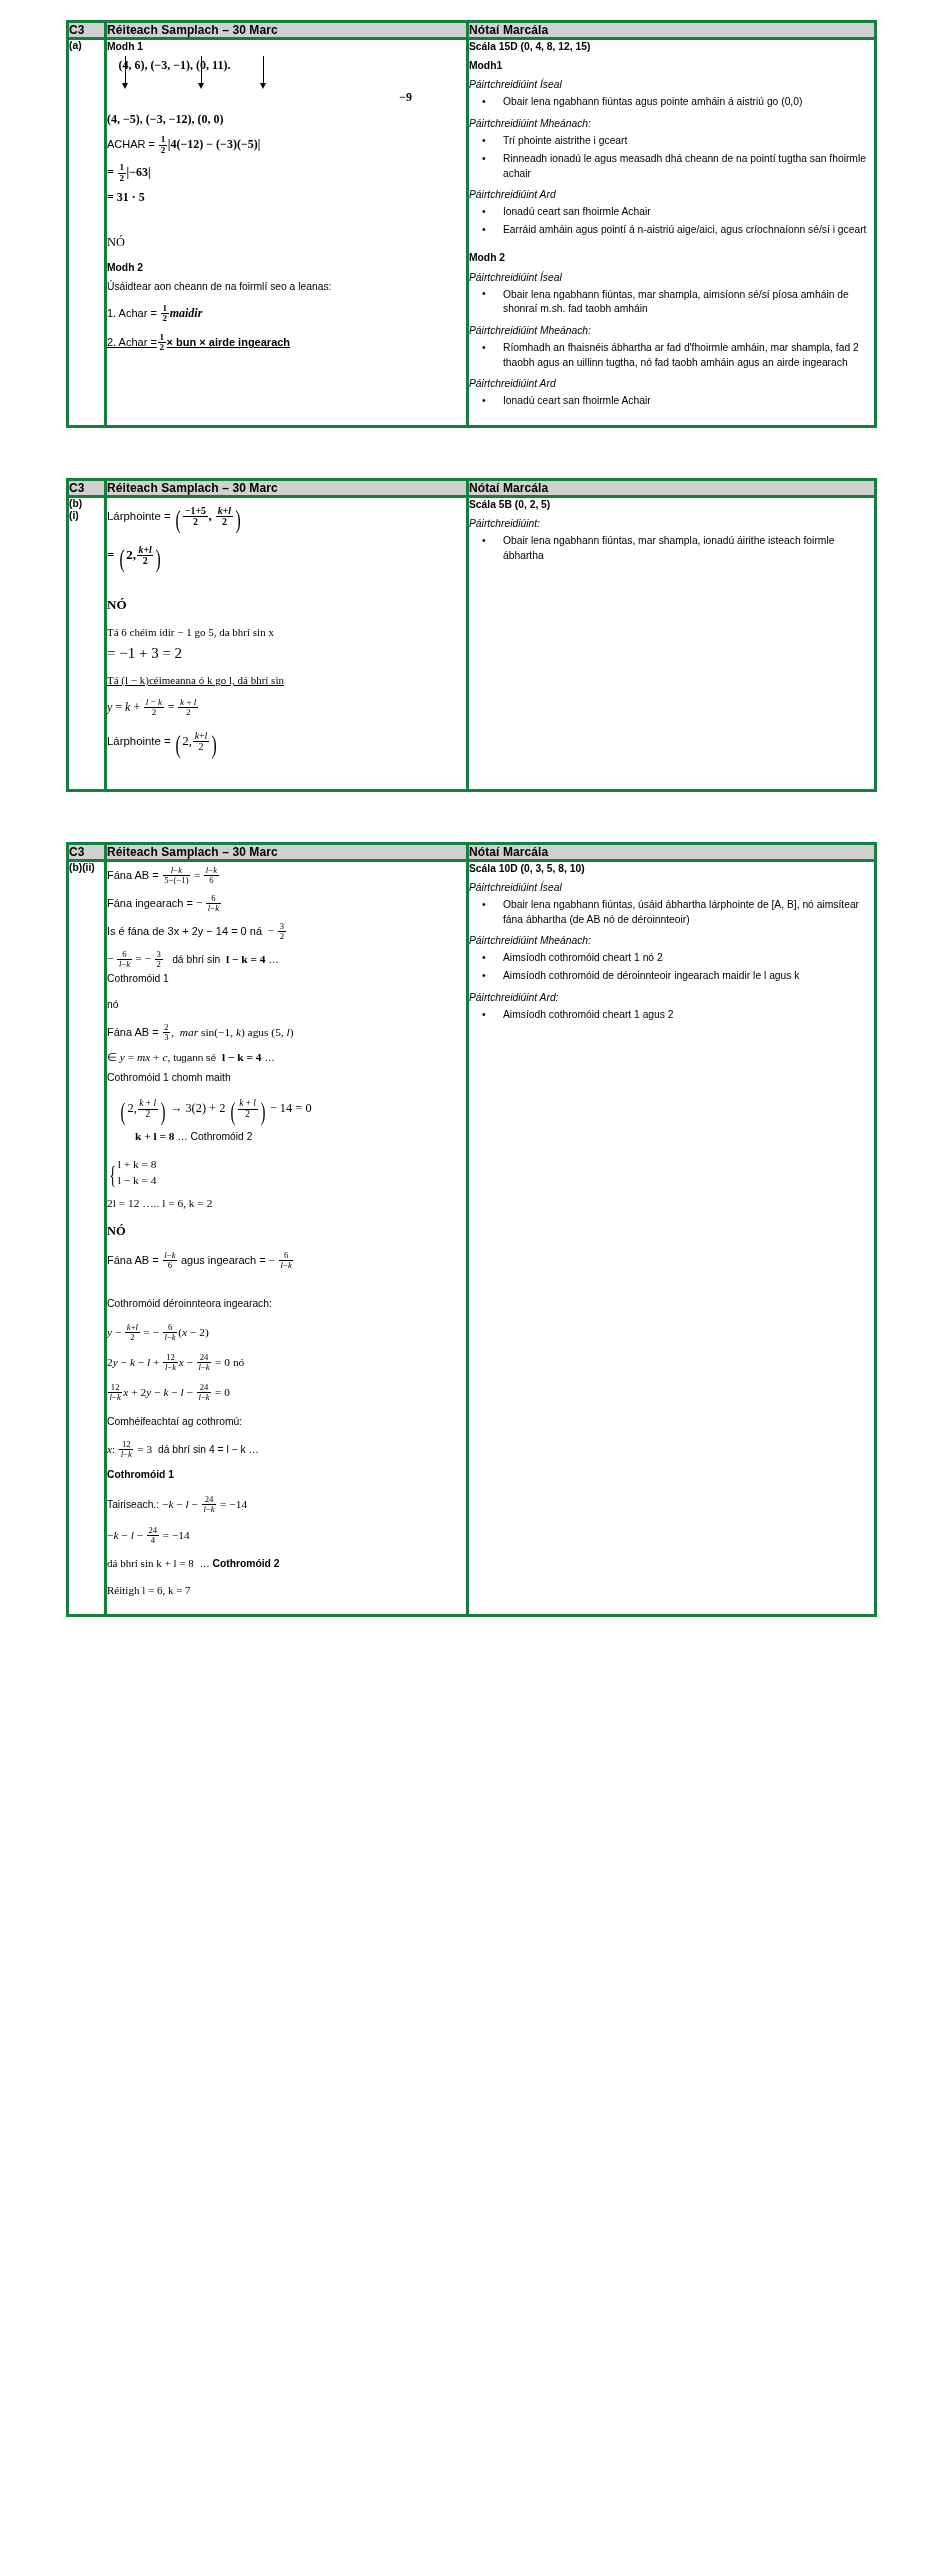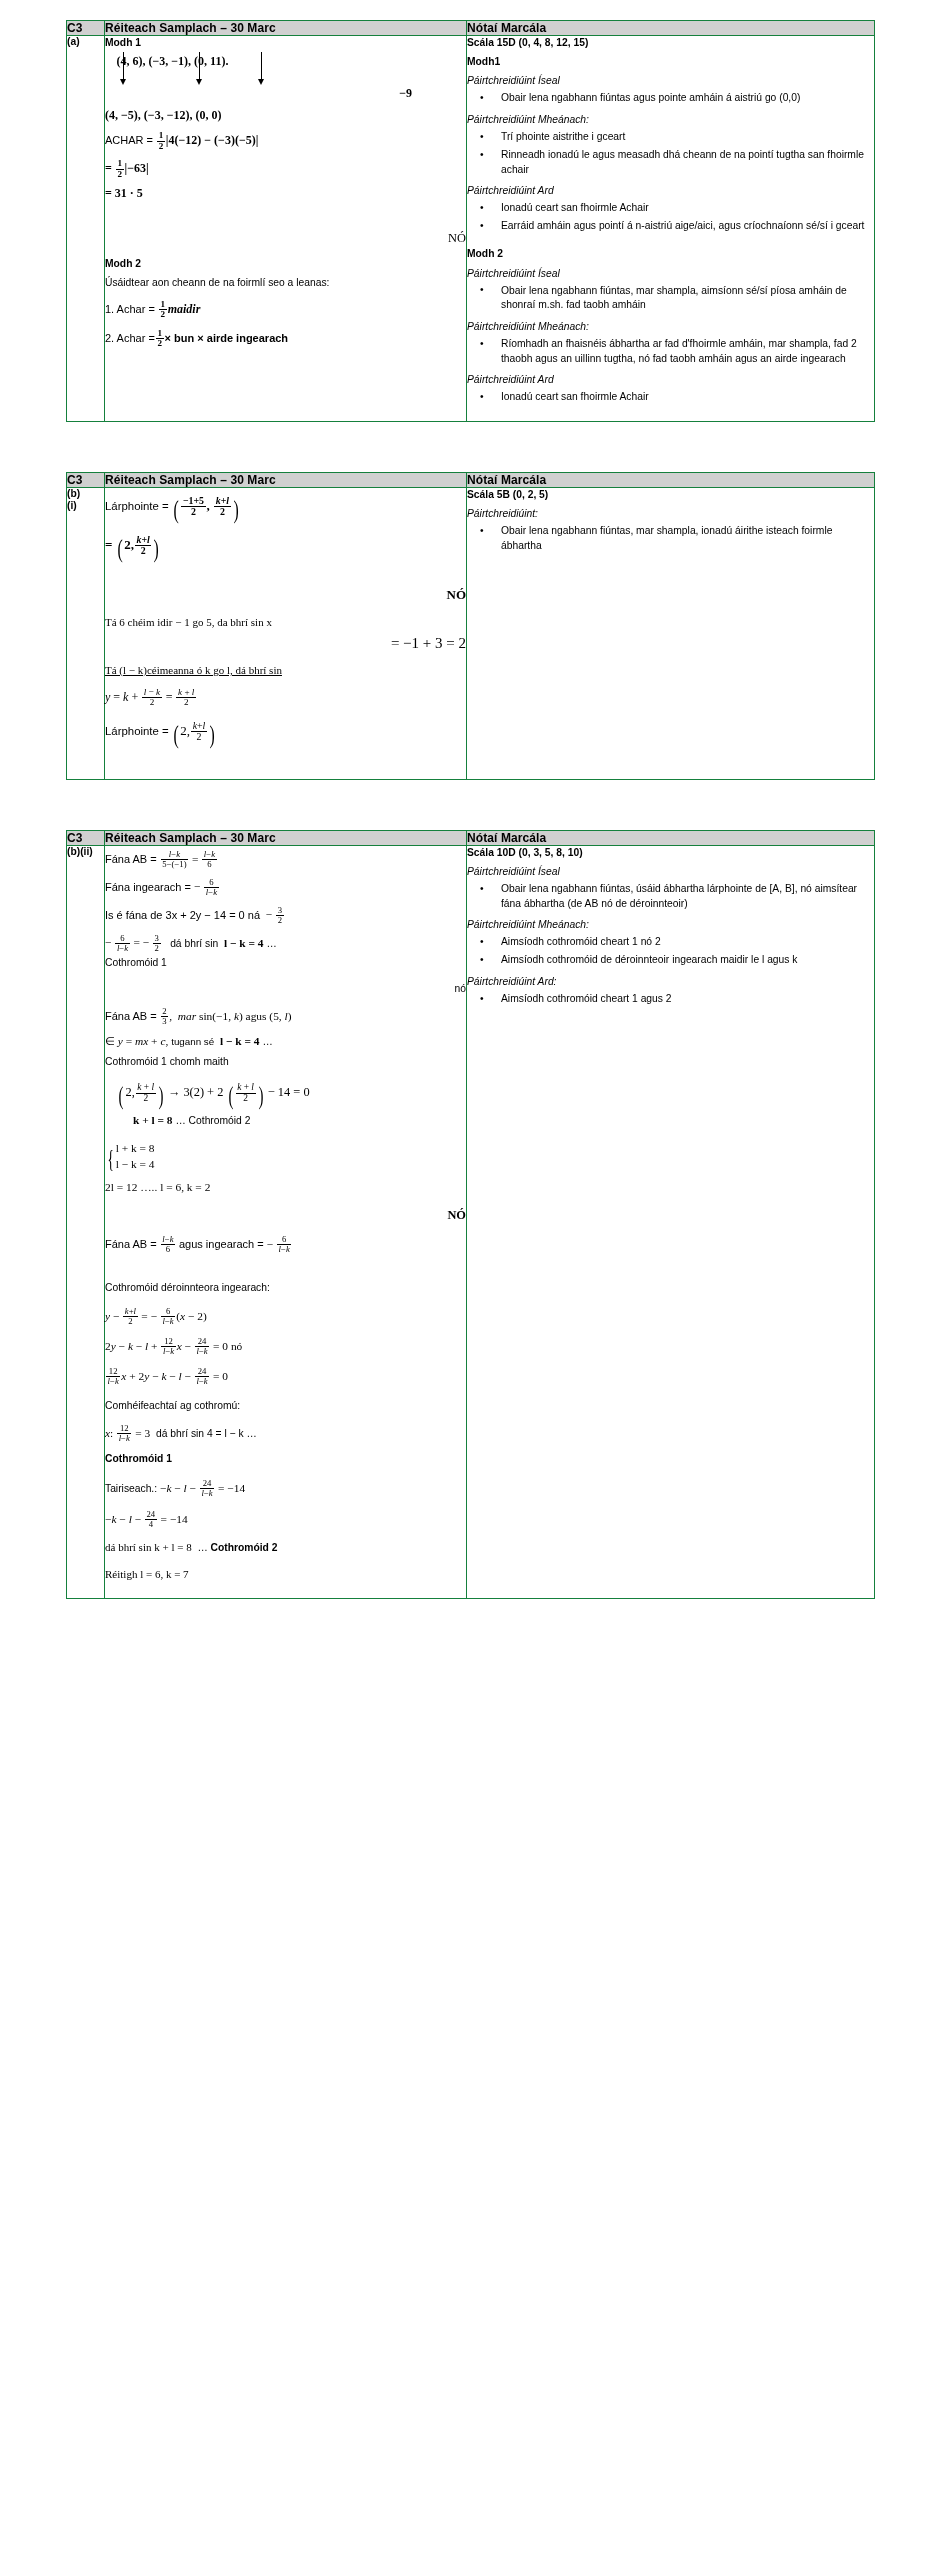--- a/index.html
+++ b/index.html
@@ -18,21 +18,21 @@
     padding: 19.7px 66px 10.3px 66px;
   }
   table.ms {
     width: 100%;
     border-collapse: collapse;
     table-layout: fixed;
     margin-bottom: 50px;
     border: 1px solid #000;
   }
   table.ms td, table.ms th {
-    border: 1px solid #15803d;
+    border: 3px solid #15803d;
     vertical-align: top;
     padding: 0;
   }
   col.c-label  { width: 38px; }
   col.c-sol    { width: 362px; }
   col.c-notes  { width: 408px; }
 
   thead th {
     background: #d0d0d0;
     font-weight: bold;
@@ -54,21 +54,21 @@
   }
   td.notes { padding-left: 9.3px; }
 
   
   .b    { font-weight: bold; }
   .hdr  { font-weight: bold; margin: 0 0 4.7px 0; }
   .hdr2 { font-weight: bold; margin: 13.5px 0 4.7px 0; }
   .sub  { font-style: italic; margin: 7.2px 0 2.6px 0; }
   .sub0 { font-style: italic; margin: 1px 0 2.6px 0; }
   .para { margin: 3.6px 0; }
-  .center { text-align: right; }
+  .center { text-align: left; }
   .spacer-lg { height: 22px; }
   .spacer-md { height: 11.4px; }
 
   ul.bul {
     margin: 1px 0 2.1px 0;
     padding-left: 34px;
     list-style: none;
   }
   ul.bul > li {
     position: relative;
@@ -202,21 +202,21 @@
           <div class="math center" style="font-size:12.4px;">NÓ</div>
           <div class="spacer-md"></div>
 
           <div class="hdr">Modh 2</div>
           <div class="para">Úsáidtear aon cheann de na foirmlí seo a leanas:</div>
 
           <div style="margin-top:9.3px;">
             <span class="mathsans">1. Achar = </span><span class="math mb"><span class="frac"><span class="num">1</span><span class="den">2</span></span></span><span class="mbi" style="font-size:12px;">maidir</span>
           </div>
 
-          <div style="margin-top:9.3px;">
+          <div style="margin-top:9.3px;text-decoration:underline;">
             <span class="mathsans">2. Achar =</span><span class="math mb"><span class="frac"><span class="num">1</span><span class="den">2</span></span></span><span class="mb" style="font-size:11px;">× bun × airde ingearach</span>
           </div>
 
           <div style="height:72px;"></div>
         </td>
 
         <td class="notes">
           <div class="hdr">Scála 15D (0, 4, 8, 12, 15)</div>
           <div class="hdr">Modh1</div>
 

